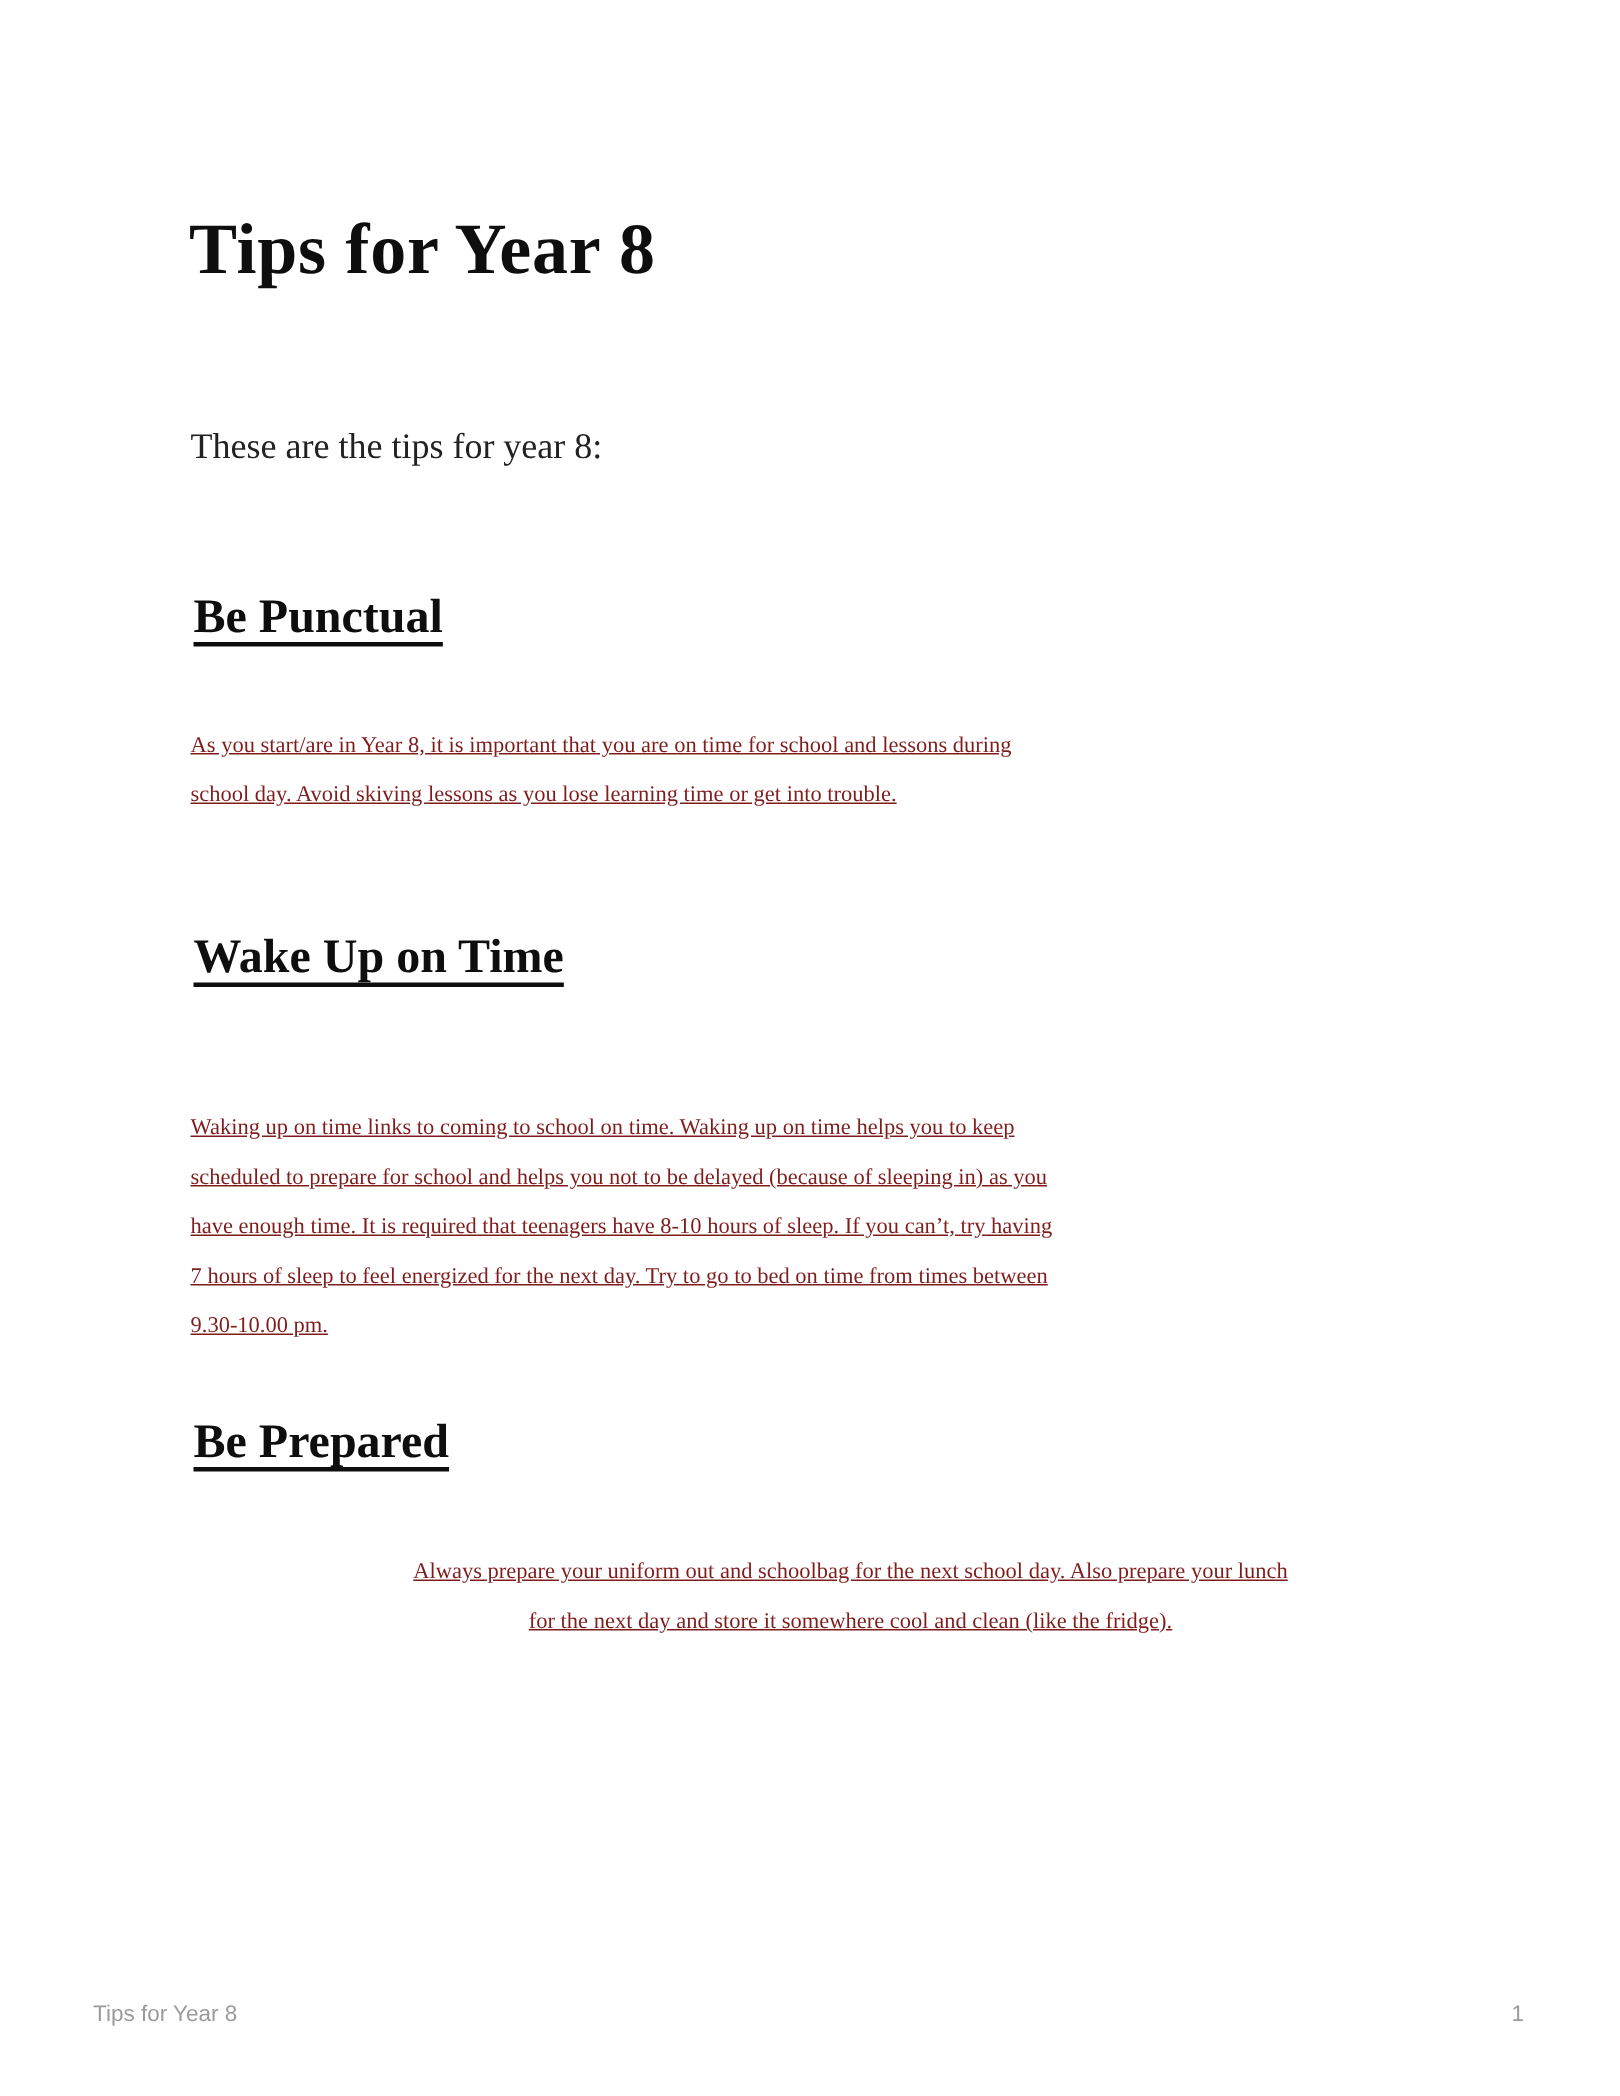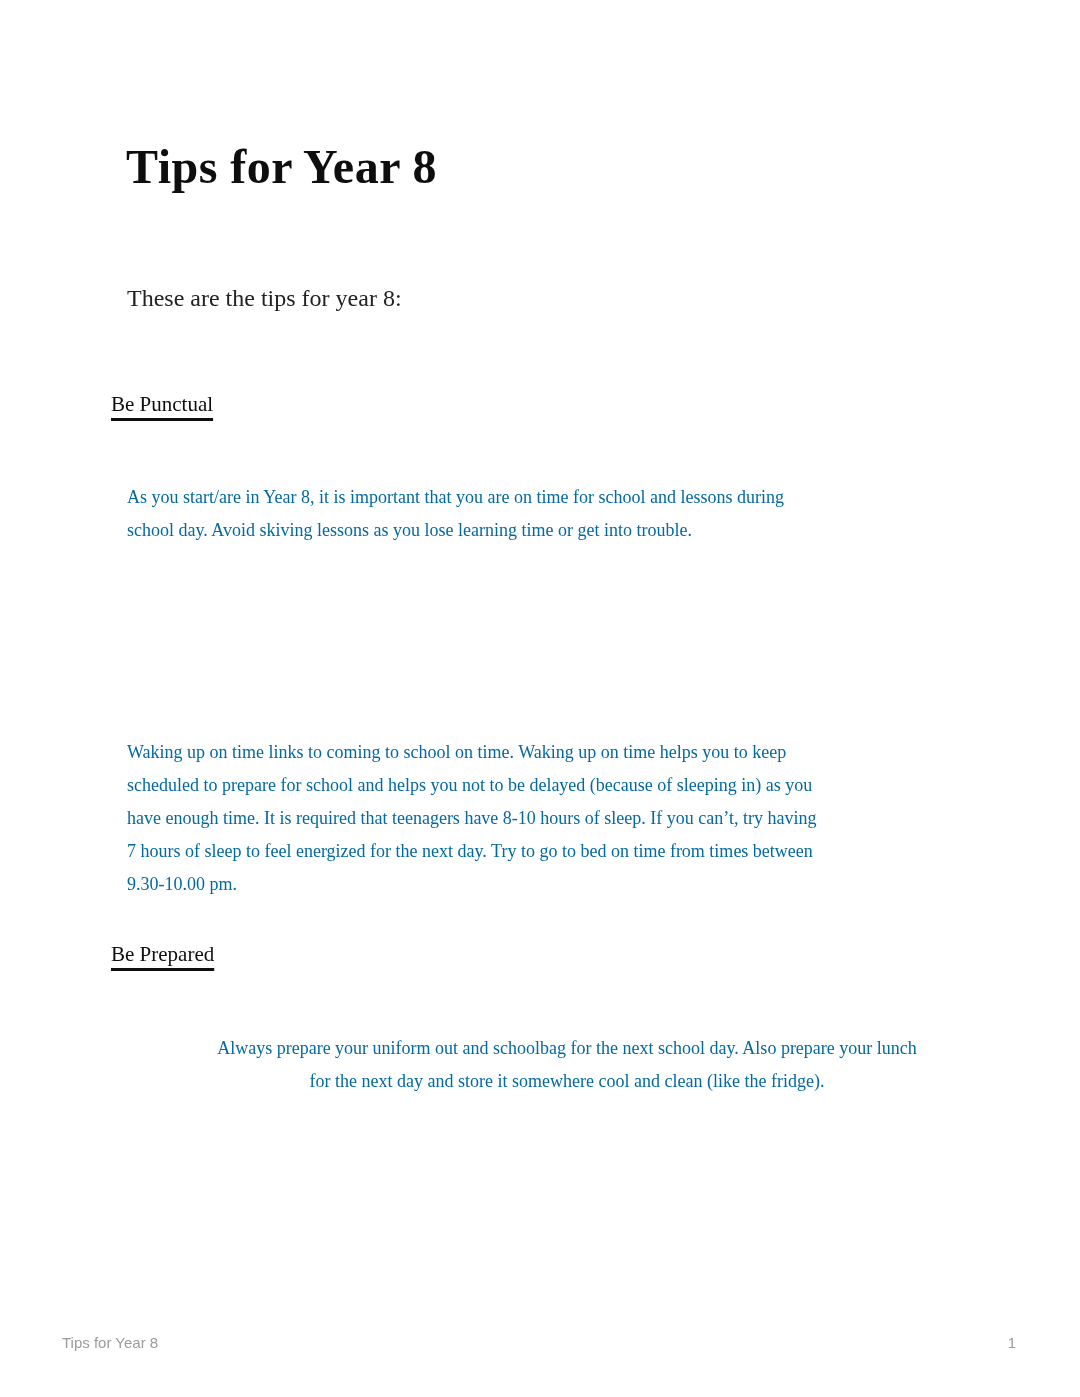--- a/index.html
+++ b/index.html
@@ -36,38 +36,39 @@
     left: 127px;
     top: 266px;
     width: 870px;
     font-size: 24px;
     line-height: 33px;
     color: #222222;
   }
 
   .section-heading {
     position: absolute;
-    left: 111px;
+    left: 129px;
     width: 870px;
-    font-size: 21px;
-    font-weight: 400;
+    font-size: 32px;
+    font-weight: 700;
     color: #0e0e0e;
     text-decoration: underline;
     text-decoration-thickness: 2.5px;
     text-underline-offset: 7px;
   }
 
   .section-body {
     position: absolute;
     left: 127px;
     width: 880px;
-    font-size: 18px;
+    font-size: 15px;
     line-height: 33px;
-    color: #0369a1;
+    color: #7f1d1d;
     white-space: pre-line;
+    text-decoration: underline;
   }
 
   .h-punctual  { top: 376px; }
   .p-punctual  { top: 465px; }
   .h-wake      { top: 603px; }
   .p-wake      { top: 720px; }
   .h-prepared  { top: 926px; }
   .p-prepared  { top: 1016px; text-align: center; }
   .h-homework  { top: 1197px; }
 
@@ -90,20 +91,21 @@
 <div class="page">
 
   <h1 class="doc-title">Tips for Year 8</h1>
 
   <p class="intro">These are the tips for year 8:</p>
 
   <h2 class="section-heading h-punctual">Be Punctual</h2>
   <p class="section-body p-punctual">As you start/are in Year 8, it is important that you are on time for school and lessons during
 school day. Avoid skiving lessons as you lose learning time or get into trouble.</p>
 
+  <h2 class="section-heading h-wake">Wake Up on Time</h2>
   <p class="section-body p-wake">Waking up on time links to coming to school on time. Waking up on time helps you to keep
 scheduled to prepare for school and helps you not to be delayed (because of sleeping in) as you
 have enough time. It is required that teenagers have 8-10 hours of sleep. If you can’t, try having
 7 hours of sleep to feel energized for the next day. Try to go to bed on time from times between
 9.30-10.00 pm.</p>
 
   <h2 class="section-heading h-prepared">Be Prepared</h2>
   <p class="section-body p-prepared">Always prepare your uniform out and schoolbag for the next school day. Also prepare your lunch
 for the next day and store it somewhere cool and clean (like the fridge).</p>
 

